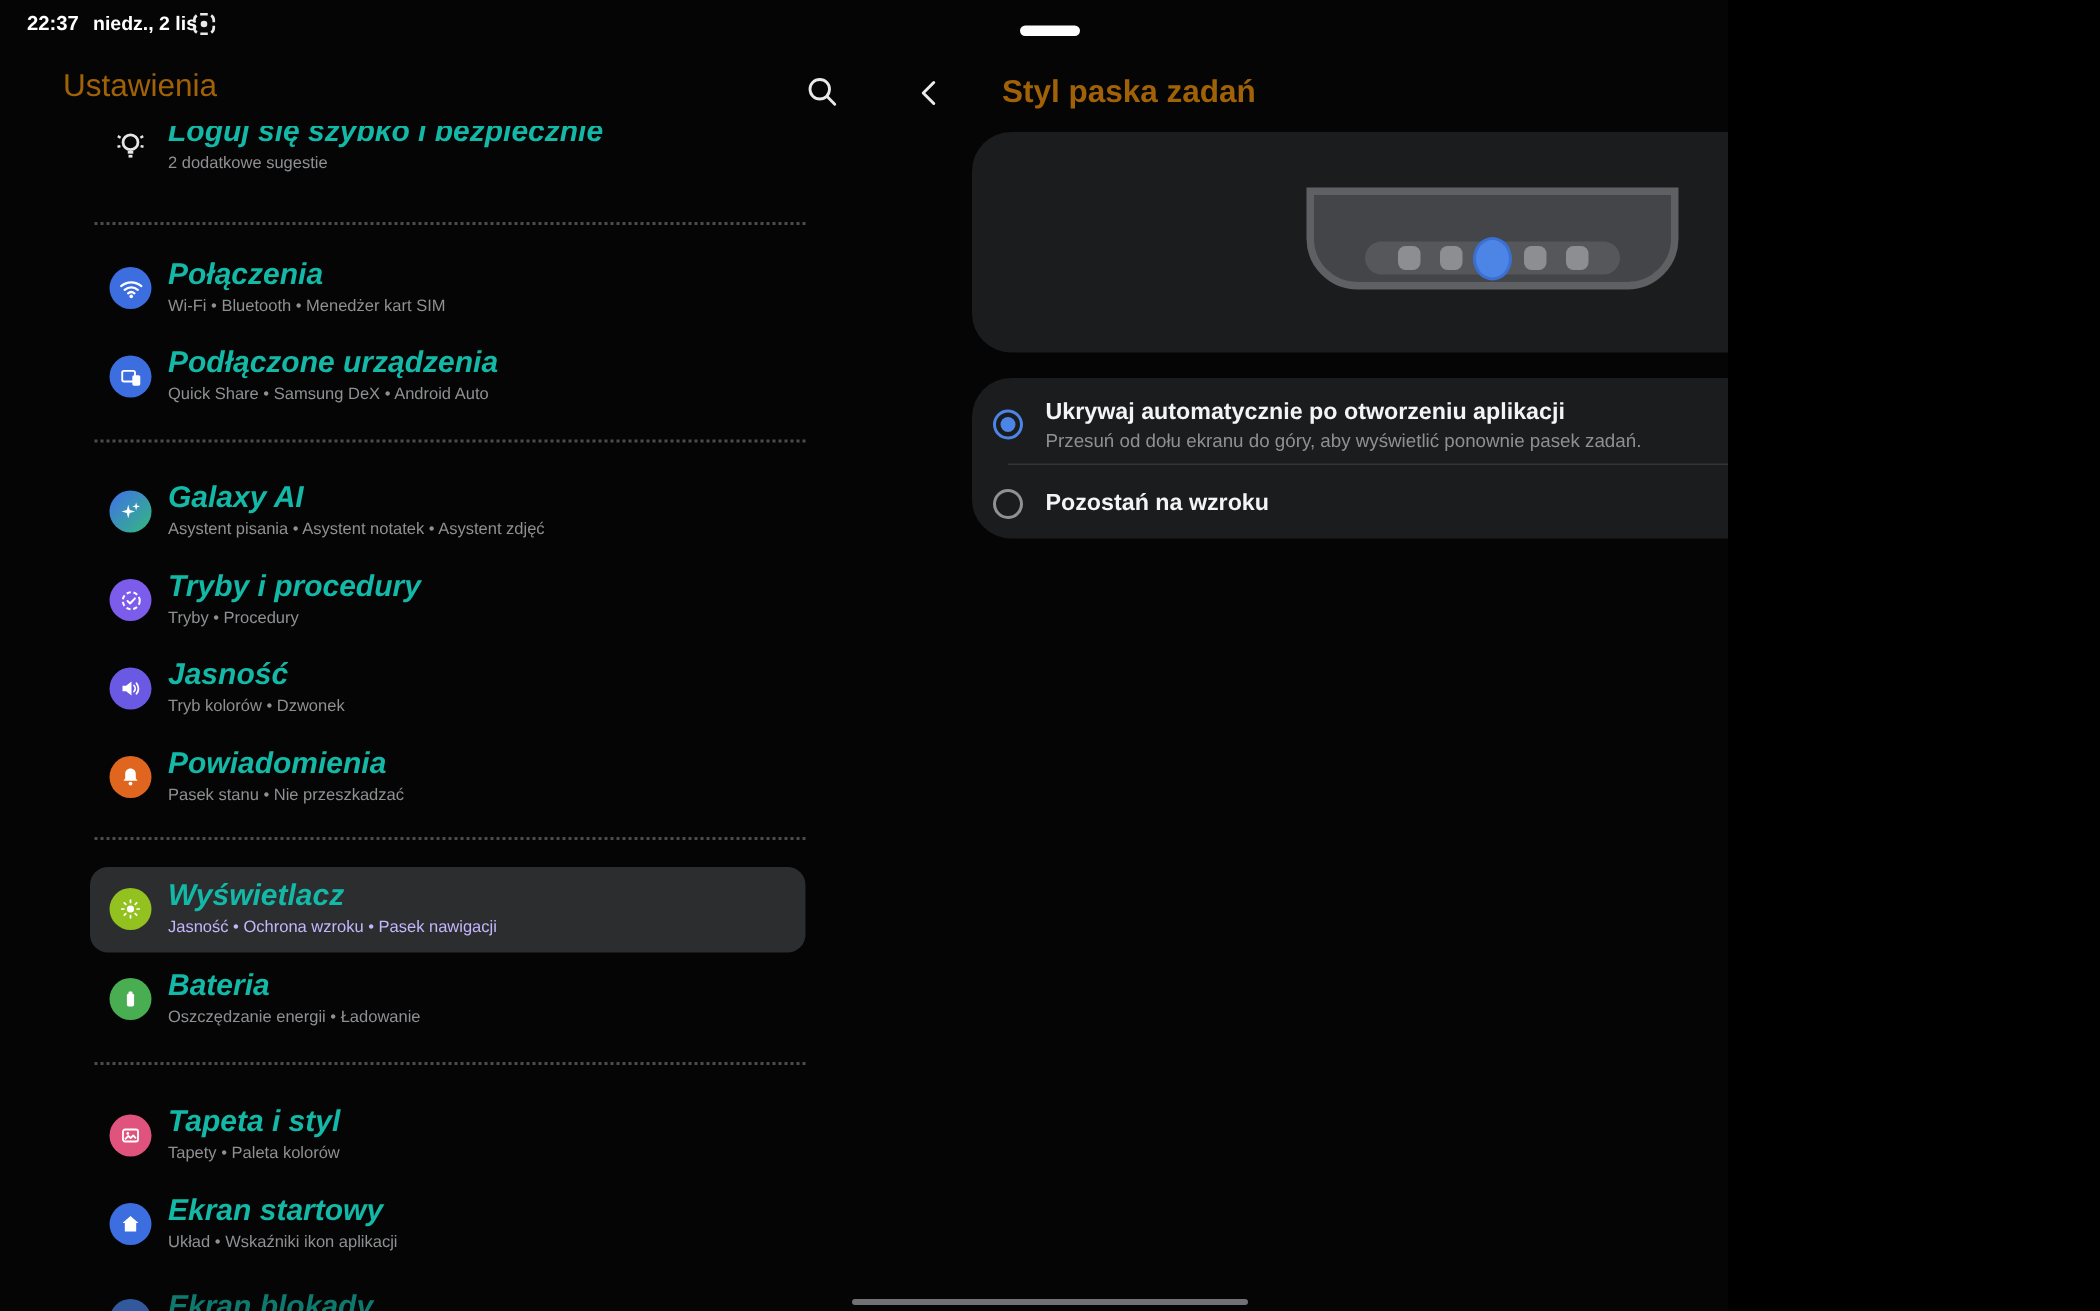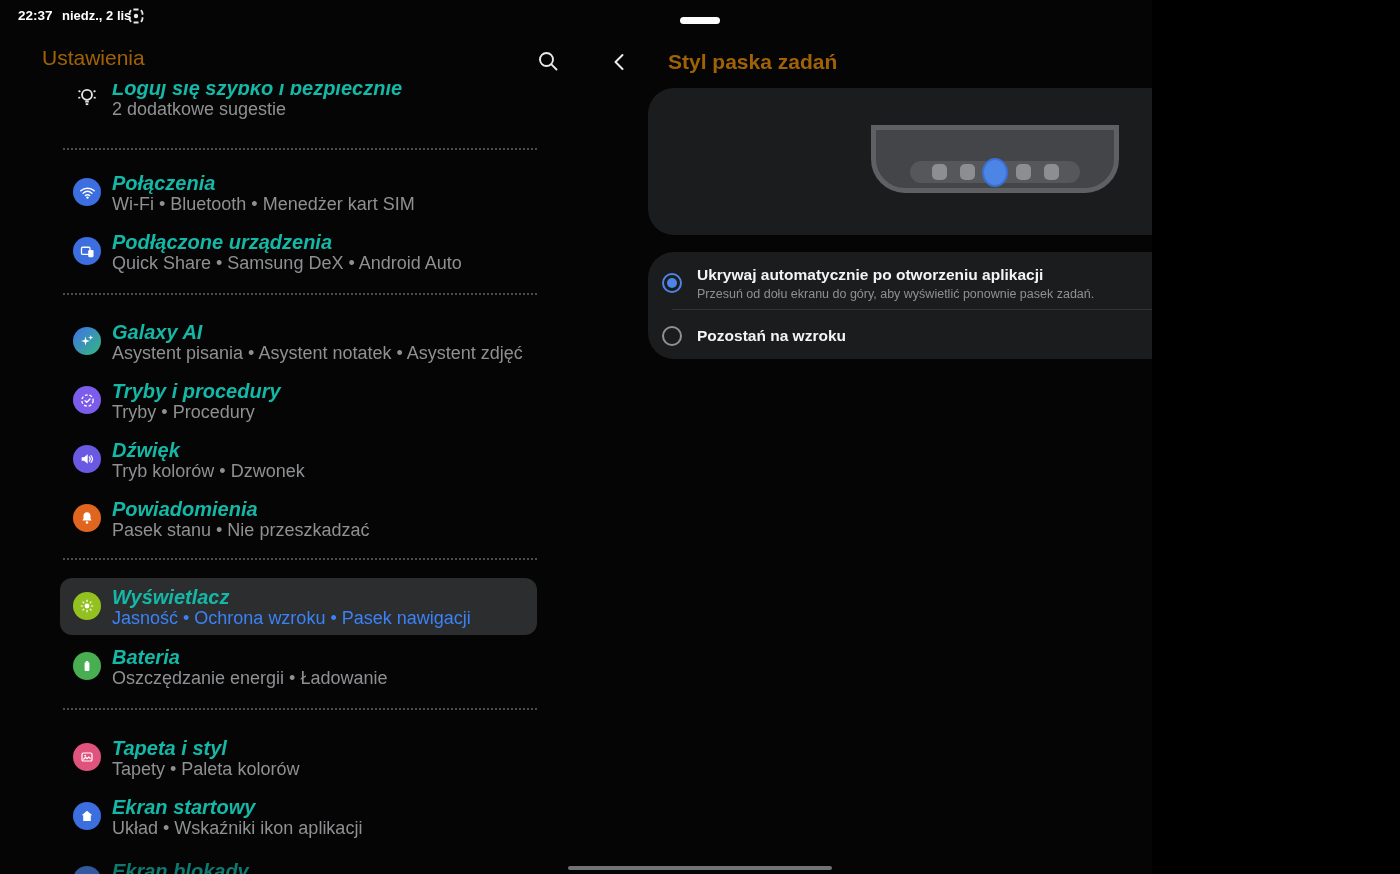--- a/index.html
+++ b/index.html
@@ -19,21 +19,21 @@
   
   .lp-title{position:absolute;left:42px;top:46px;font-size:21px;font-weight:normal;color:#a16207;}
   .lp-search{position:absolute;left:536px;top:49px;width:24px;height:24px;cursor:pointer;}
   
   .left-list{position:absolute;left:0;top:84px;width:600px;height:790px;overflow:hidden;}
   .row{position:absolute;left:60px;width:477px;height:48px;}
   .row-icon{position:absolute;left:13px;top:4px;width:28px;height:28px;border-radius:50%;
             display:flex;align-items:center;justify-content:center;}
   .row-text{position:absolute;left:52px;top:0;}
   .row-title{font-size:20px;font-weight:bold;color:#14b8a6;line-height:19px;white-space:nowrap;font-style:italic;}
-  .row-sub{font-size:18px;color:#8e9092;line-height:16px;margin-top:3px;white-space:nowrap;}
+  .row-sub{font-size:11px;color:#8e9092;line-height:16px;margin-top:3px;white-space:nowrap;}
   .group-divider{position:absolute;left:63px;width:474px;height:0;border-top:2px dotted #4b4c4e;}
   .sel-box{position:absolute;left:60px;top:494px;width:477px;height:57px;border-radius:12px;background:#2c2d2f;}
   .partial{opacity:.65;}
   
   .rp-back{position:absolute;left:608px;top:50px;width:24px;height:24px;cursor:pointer;}
   .rp-title{position:absolute;left:638px;top:50px;font-size:21px;font-weight:bold;color:#a16207;margin-left:30px;}
   .card{position:absolute;left:648px;background:#1b1c1e;border-radius:26px;}
   .preview-card{top:88px;width:694px;height:147px;}
   .tablet{position:absolute;left:223px;top:37px;width:248px;height:68px;background:#434548;
           border:5px solid #5e6064;border-radius:0 0 34px 34px;}
@@ -184,21 +184,21 @@
 
     <div class="row" style="top:357px">
       <div class="row-icon" style="background: rgb(106, 89, 226);">
         <svg width="16" height="16" viewBox="0 0 24 24">
             <path d="M4 9.2v5.6h3.6L13 19V5L7.6 9.2H4z" fill="#fff"></path>
             <path d="M15.5 9a4.4 4.4 0 010 6" fill="none" stroke="#fff" stroke-width="1.8" stroke-linecap="round"></path>
             <path d="M18 6.8a8 8 0 010 10.4" fill="none" stroke="#fff" stroke-width="1.8" stroke-linecap="round"></path>
           </svg>
       </div>
       <div class="row-text">
-        <div class="row-title">Dźwięk</div>
+        <div class="row-title">Jasność</div>
         <div class="row-sub">Tryb kolorów • Dzwonek</div>
       </div>
     </div>
 
     <div class="row" style="top:416px">
       <div class="row-icon" style="background: rgb(224, 102, 31);">
         <svg width="16" height="16" viewBox="0 0 24 24">
             <path d="M12 3.5c-3.1 0-5.3 2.3-5.3 5.3v4.4L5 15.8h14l-1.7-2.6V8.8c0-3-2.2-5.3-5.3-5.3z" fill="#fff"></path>
             <circle cx="12" cy="18.6" r="1.9" fill="#fff"></circle>
           </svg>
@@ -223,21 +223,21 @@
               <line x1="18.6" y1="12" x2="20.8" y2="12"></line>
               <line x1="5.8" y1="5.8" x2="7.3" y2="7.3"></line>
               <line x1="16.7" y1="16.7" x2="18.2" y2="18.2"></line>
               <line x1="5.8" y1="18.2" x2="7.3" y2="16.7"></line>
               <line x1="16.7" y1="7.3" x2="18.2" y2="5.8"></line>
             </g>
           </svg>
       </div>
       <div class="row-text">
         <div class="row-title">Wyświetlacz</div>
-        <div class="row-sub" style="color:#3b82f6">Jasność • Ochrona wzroku • Pasek nawigacji</div>
+        <div class="row-sub" style="color:#c4b5fd">Jasność • Ochrona wzroku • Pasek nawigacji</div>
       </div>
     </div>
 
     <div class="row" style="top:564px">
       <div class="row-icon" style="background: rgb(73, 174, 82);">
         <svg width="16" height="16" viewBox="0 0 24 24">
             <rect x="10" y="4.5" width="4" height="2.4" rx="1" fill="#fff"></rect>
             <rect x="8.4" y="6.5" width="7.2" height="13" rx="1.8" fill="#fff"></rect>
           </svg>
       </div>

